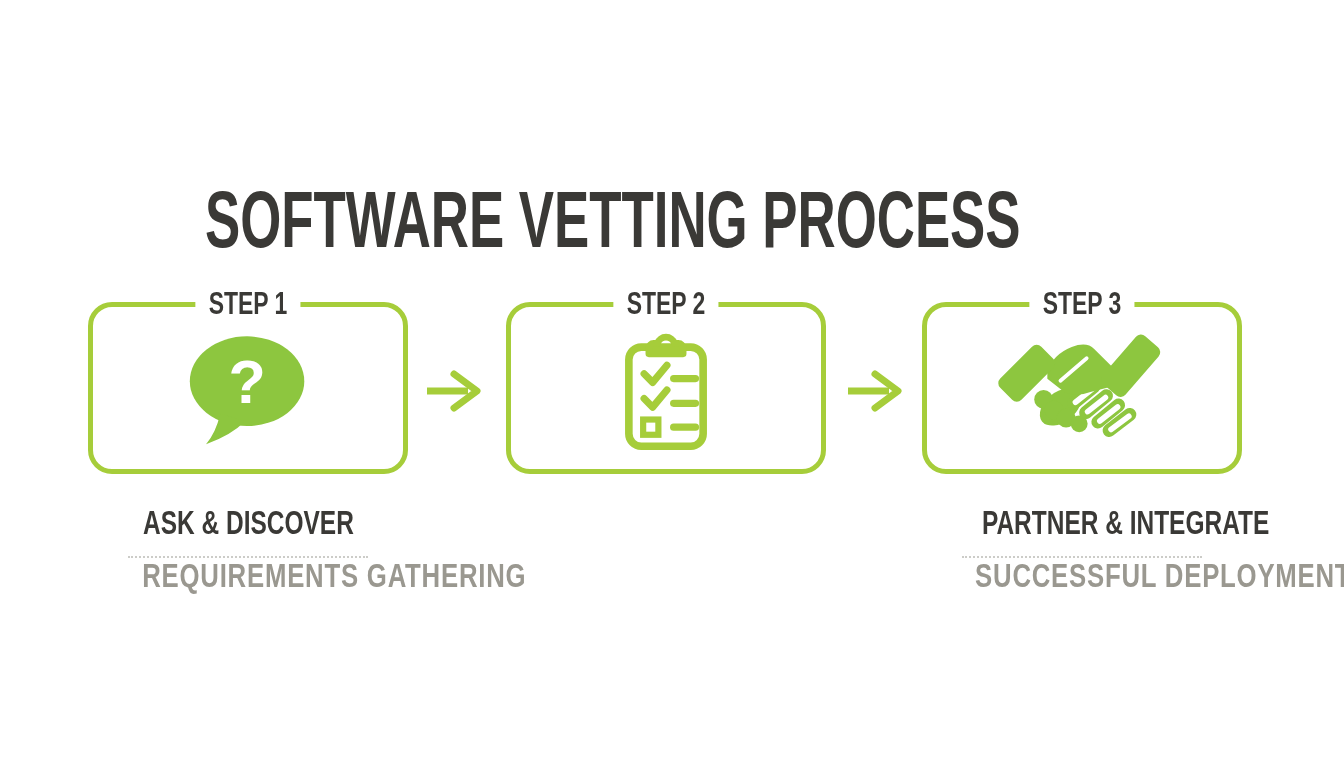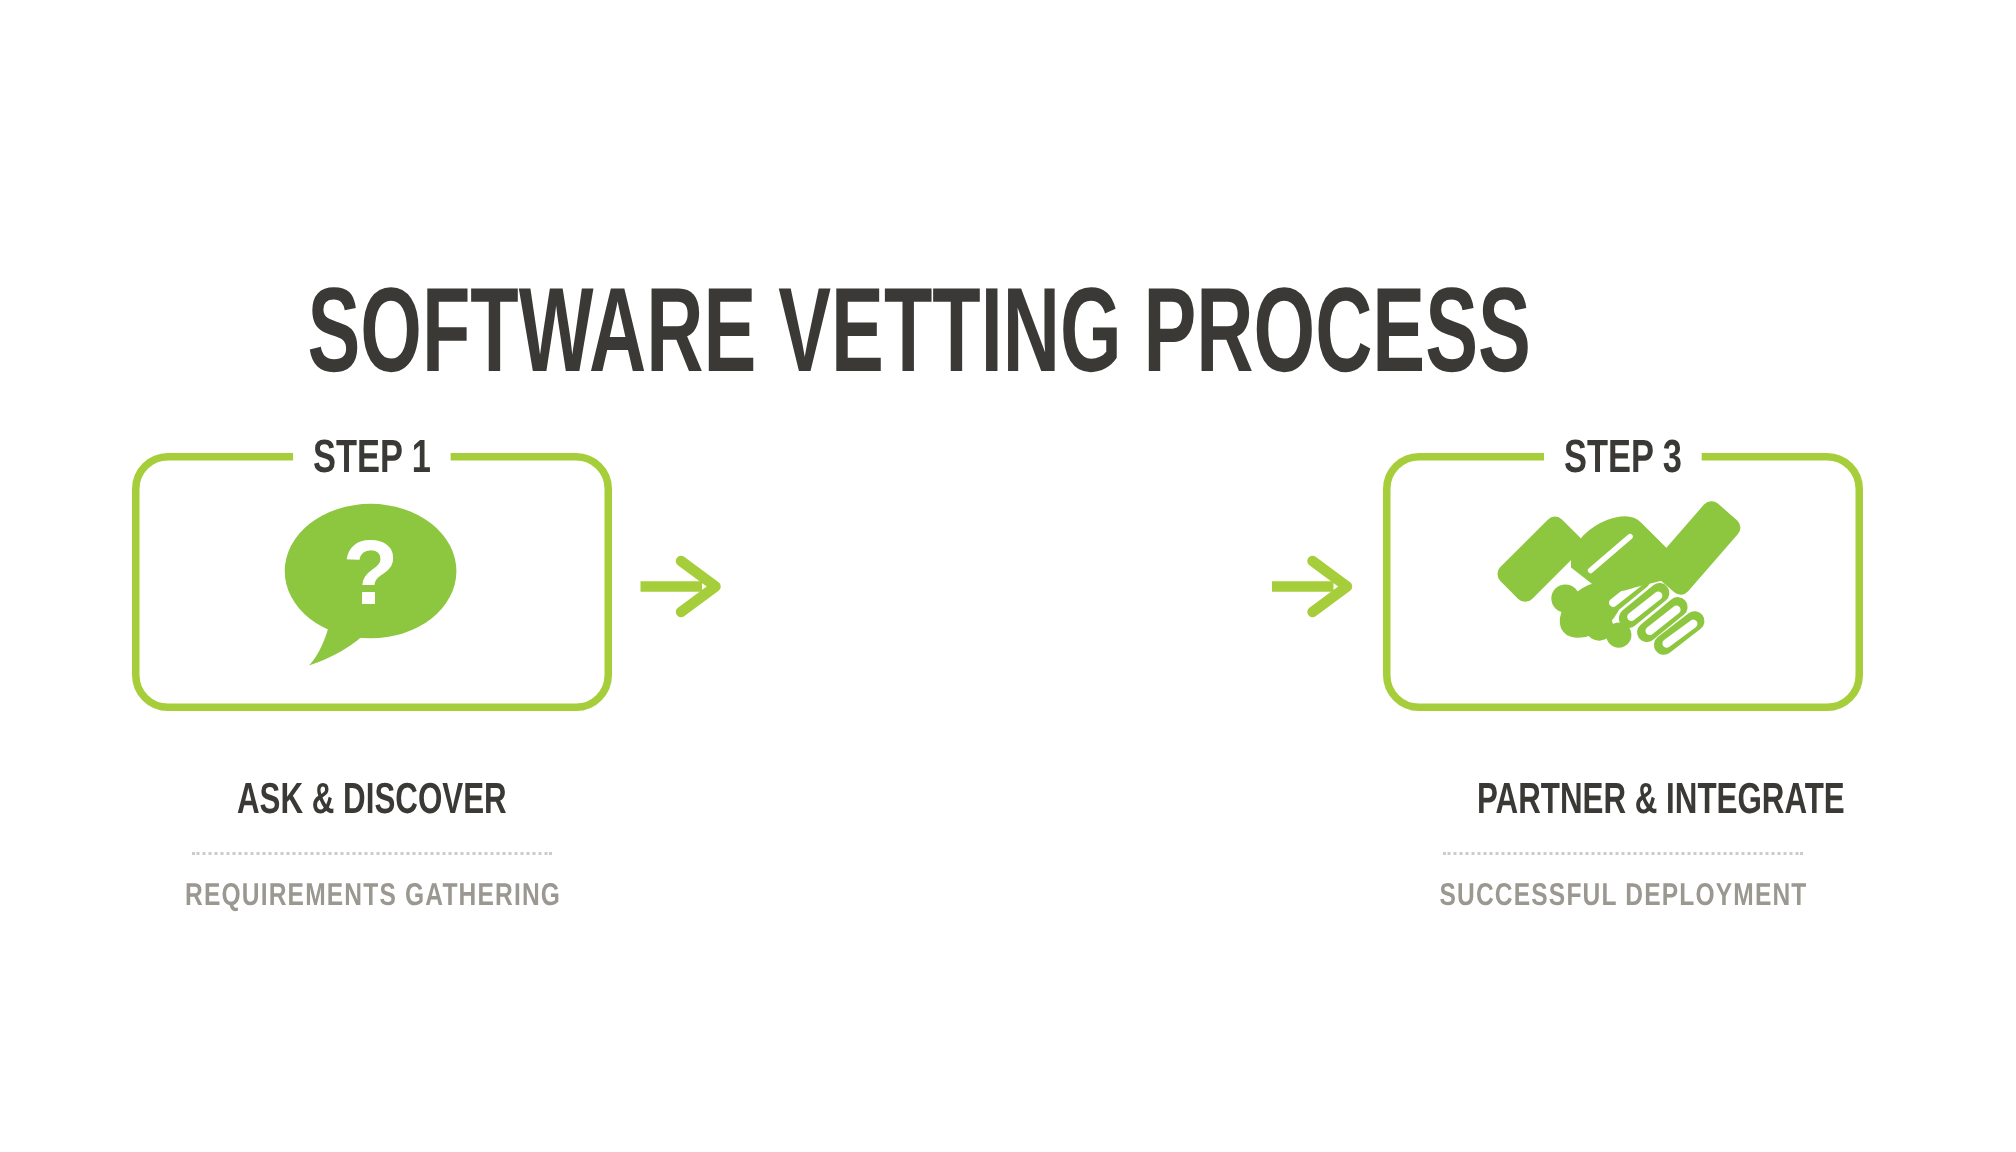--- a/index.html
+++ b/index.html
@@ -36,30 +36,30 @@
   .arrow{position:absolute;top:369px;}
   .arrow.a0{left:424px;}
   .arrow.a1{left:845px;}
 
   
   .caption{position:absolute;top:498px;width:320px;text-align:center;}
   .caption.c0{left:88px;}
   .caption.c1{left:506px;}
   .caption.c2{left:922px;}
   .caption h2{
-    margin:15px;font-size:29px;font-weight:bold;line-height:40px;
+    margin:4px;font-size:34px;font-weight:bold;line-height:40px;
     color:var(--title-color,#3a3936);white-space:nowrap;
   }
   .caption h2 .cx{transform:scaleX(0.72);}
   .divider{
     width:240px;height:0;margin:14px auto 0 auto;
     border-top:2px dotted var(--divider-color,#ccccc8);
   }
   .subtitle{
-    margin-top:15px;font-size:21px;font-weight:bold;line-height:1.1;
+    font-size:33px;font-weight:bold;line-height:1.1;
     color:var(--subtitle-color,#9a9890);letter-spacing:1px;white-space:nowrap;
   }
   .subtitle .cx{transform:scaleX(0.78);}
 
   
   .gfill{fill:var(--green-icon,#8dc63f);}
   .gstroke{stroke:var(--green-outline,#a6cd3a);fill:none;}
   .qmark{
     fill:#ffffff;font-family:"Liberation Sans",sans-serif;font-weight:bold;font-size:64px;
   }
@@ -80,20 +80,35 @@
         <text class="qmark" x="64" y="72" text-anchor="middle">?</text>
       </svg>
     </div>
   </section>
 
   <svg class="arrow a0" width="62" height="44" viewBox="0 0 62 44">
     <path d="M3 22 H44" class="gstroke" stroke-width="7"></path>
     <path d="M30 5 L53 22 L30 39" class="gstroke" stroke-width="7" stroke-linecap="round" stroke-linejoin="round"></path>
   </svg>
 
+  <section class="card c1">
+    <div class="step-tab"><span>STEP 2</span></div>
+    <div class="icon-wrap">
+      <svg width="88" height="120" viewBox="0 0 90 126">
+        <rect x="6" y="17" width="78" height="104" rx="13" fill="#fff" class="gstroke" stroke-width="8"></rect>
+        <path d="M27 24 v-6 a5 5 0 0 1 5 -5 h4 a9.5 9.5 0 0 1 18 0 h4 a5 5 0 0 1 5 5 v6 z" fill="#fff" class="gstroke" stroke-width="7" stroke-linejoin="round"></path>
+        <path d="M22 45 l9 9 l15 -18" class="gstroke" stroke-width="7.5" stroke-linecap="round" stroke-linejoin="round"></path>
+        <path d="M53 50 H76" class="gstroke" stroke-width="7.5" stroke-linecap="round"></path>
+        <path d="M22 71 l9 9 l15 -18" class="gstroke" stroke-width="7.5" stroke-linecap="round" stroke-linejoin="round"></path>
+        <path d="M53 76 H76" class="gstroke" stroke-width="7.5" stroke-linecap="round"></path>
+        <rect x="21" y="93" width="16" height="16" class="gstroke" stroke-width="6.5"></rect>
+        <path d="M53 101 H76" class="gstroke" stroke-width="7.5" stroke-linecap="round"></path>
+      </svg>
+    </div>
+  </section>
 
   <svg class="arrow a1" width="62" height="44" viewBox="0 0 62 44">
     <path d="M3 22 H44" class="gstroke" stroke-width="7"></path>
     <path d="M30 5 L53 22 L30 39" class="gstroke" stroke-width="7" stroke-linecap="round" stroke-linejoin="round"></path>
   </svg>
 
   <section class="card c2">
     <div class="step-tab"><span>STEP 3</span></div>
     <div class="icon-wrap">
       <svg width="178" height="122" viewBox="0 0 190 130">

